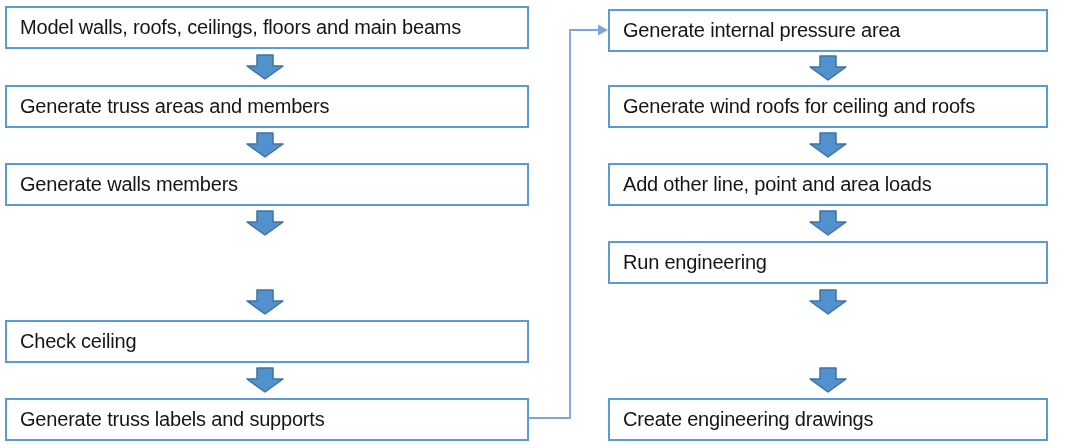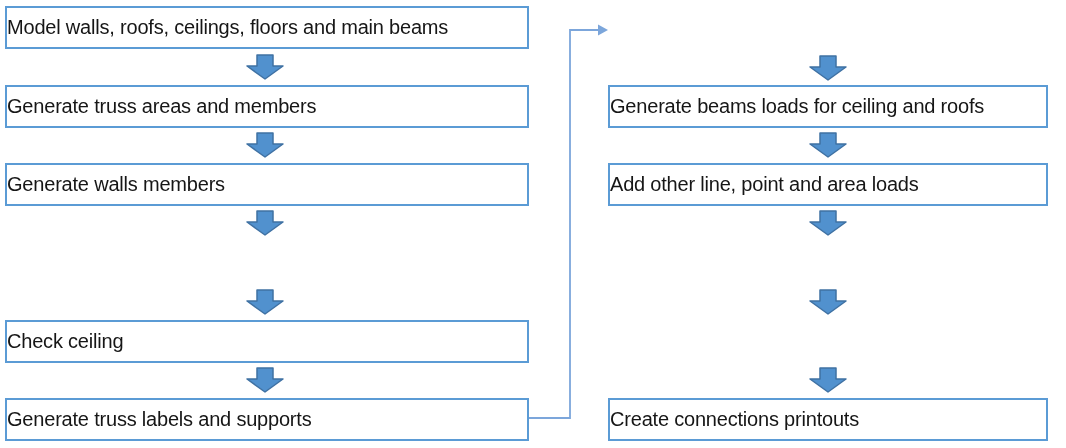--- a/index.html
+++ b/index.html
@@ -22,20 +22,21 @@
   .box{
     position:absolute;
     box-sizing:border-box;
     height:43px;
     border:2px solid var(--box-border);
     background:var(--box-fill);
     display:flex;
     align-items:center;
   }
   .box .lbl{
+    padding-left:13px;
     font-size:20px;
     color:var(--text-color);
     white-space:nowrap;
     letter-spacing:-0.2px;
   }
   .box.left{left:5px;width:524px;}
   .box.right{left:608px;width:440px;}
   .arrow{
     position:absolute;
     width:40px;height:26px;
@@ -76,28 +77,34 @@
   <div class="box left" style="top:163px">
     <span class="lbl">Generate walls members</span>
   </div>
   <div class="box left" style="top:320px">
     <span class="lbl">Check ceiling</span>
   </div>
   <div class="box left" style="top:398px">
     <span class="lbl">Generate truss labels and supports</span>
   </div>
 
+  <div class="box right" style="top:9px">
+    <span class="lbl">Generate internal pressure area</span>
+  </div>
   <div class="box right" style="top:85px">
-    <span class="lbl">Generate beams loads for ceiling and roofs</span>
+    <span class="lbl">Generate wind roofs for ceiling and roofs</span>
   </div>
   <div class="box right" style="top:163px">
     <span class="lbl">Add other line, point and area loads</span>
   </div>
+  <div class="box right" style="top:241px">
+    <span class="lbl">Run engineering</span>
+  </div>
   <div class="box right" style="top:398px">
-    <span class="lbl">Create connections printouts</span>
+    <span class="lbl">Create engineering drawings</span>
   </div>
 
   <svg class="arrow lcol" style="top:54px" viewBox="0 0 40 26">
       <polygon points="12,1 28,1 28,12 38,12 20,25 2,12 12,12"></polygon>
     </svg>
   <svg class="arrow lcol" style="top:132px" viewBox="0 0 40 26">
       <polygon points="12,1 28,1 28,12 38,12 20,25 2,12 12,12"></polygon>
     </svg>
   <svg class="arrow lcol" style="top:210px" viewBox="0 0 40 26">
       <polygon points="12,1 28,1 28,12 38,12 20,25 2,12 12,12"></polygon>

